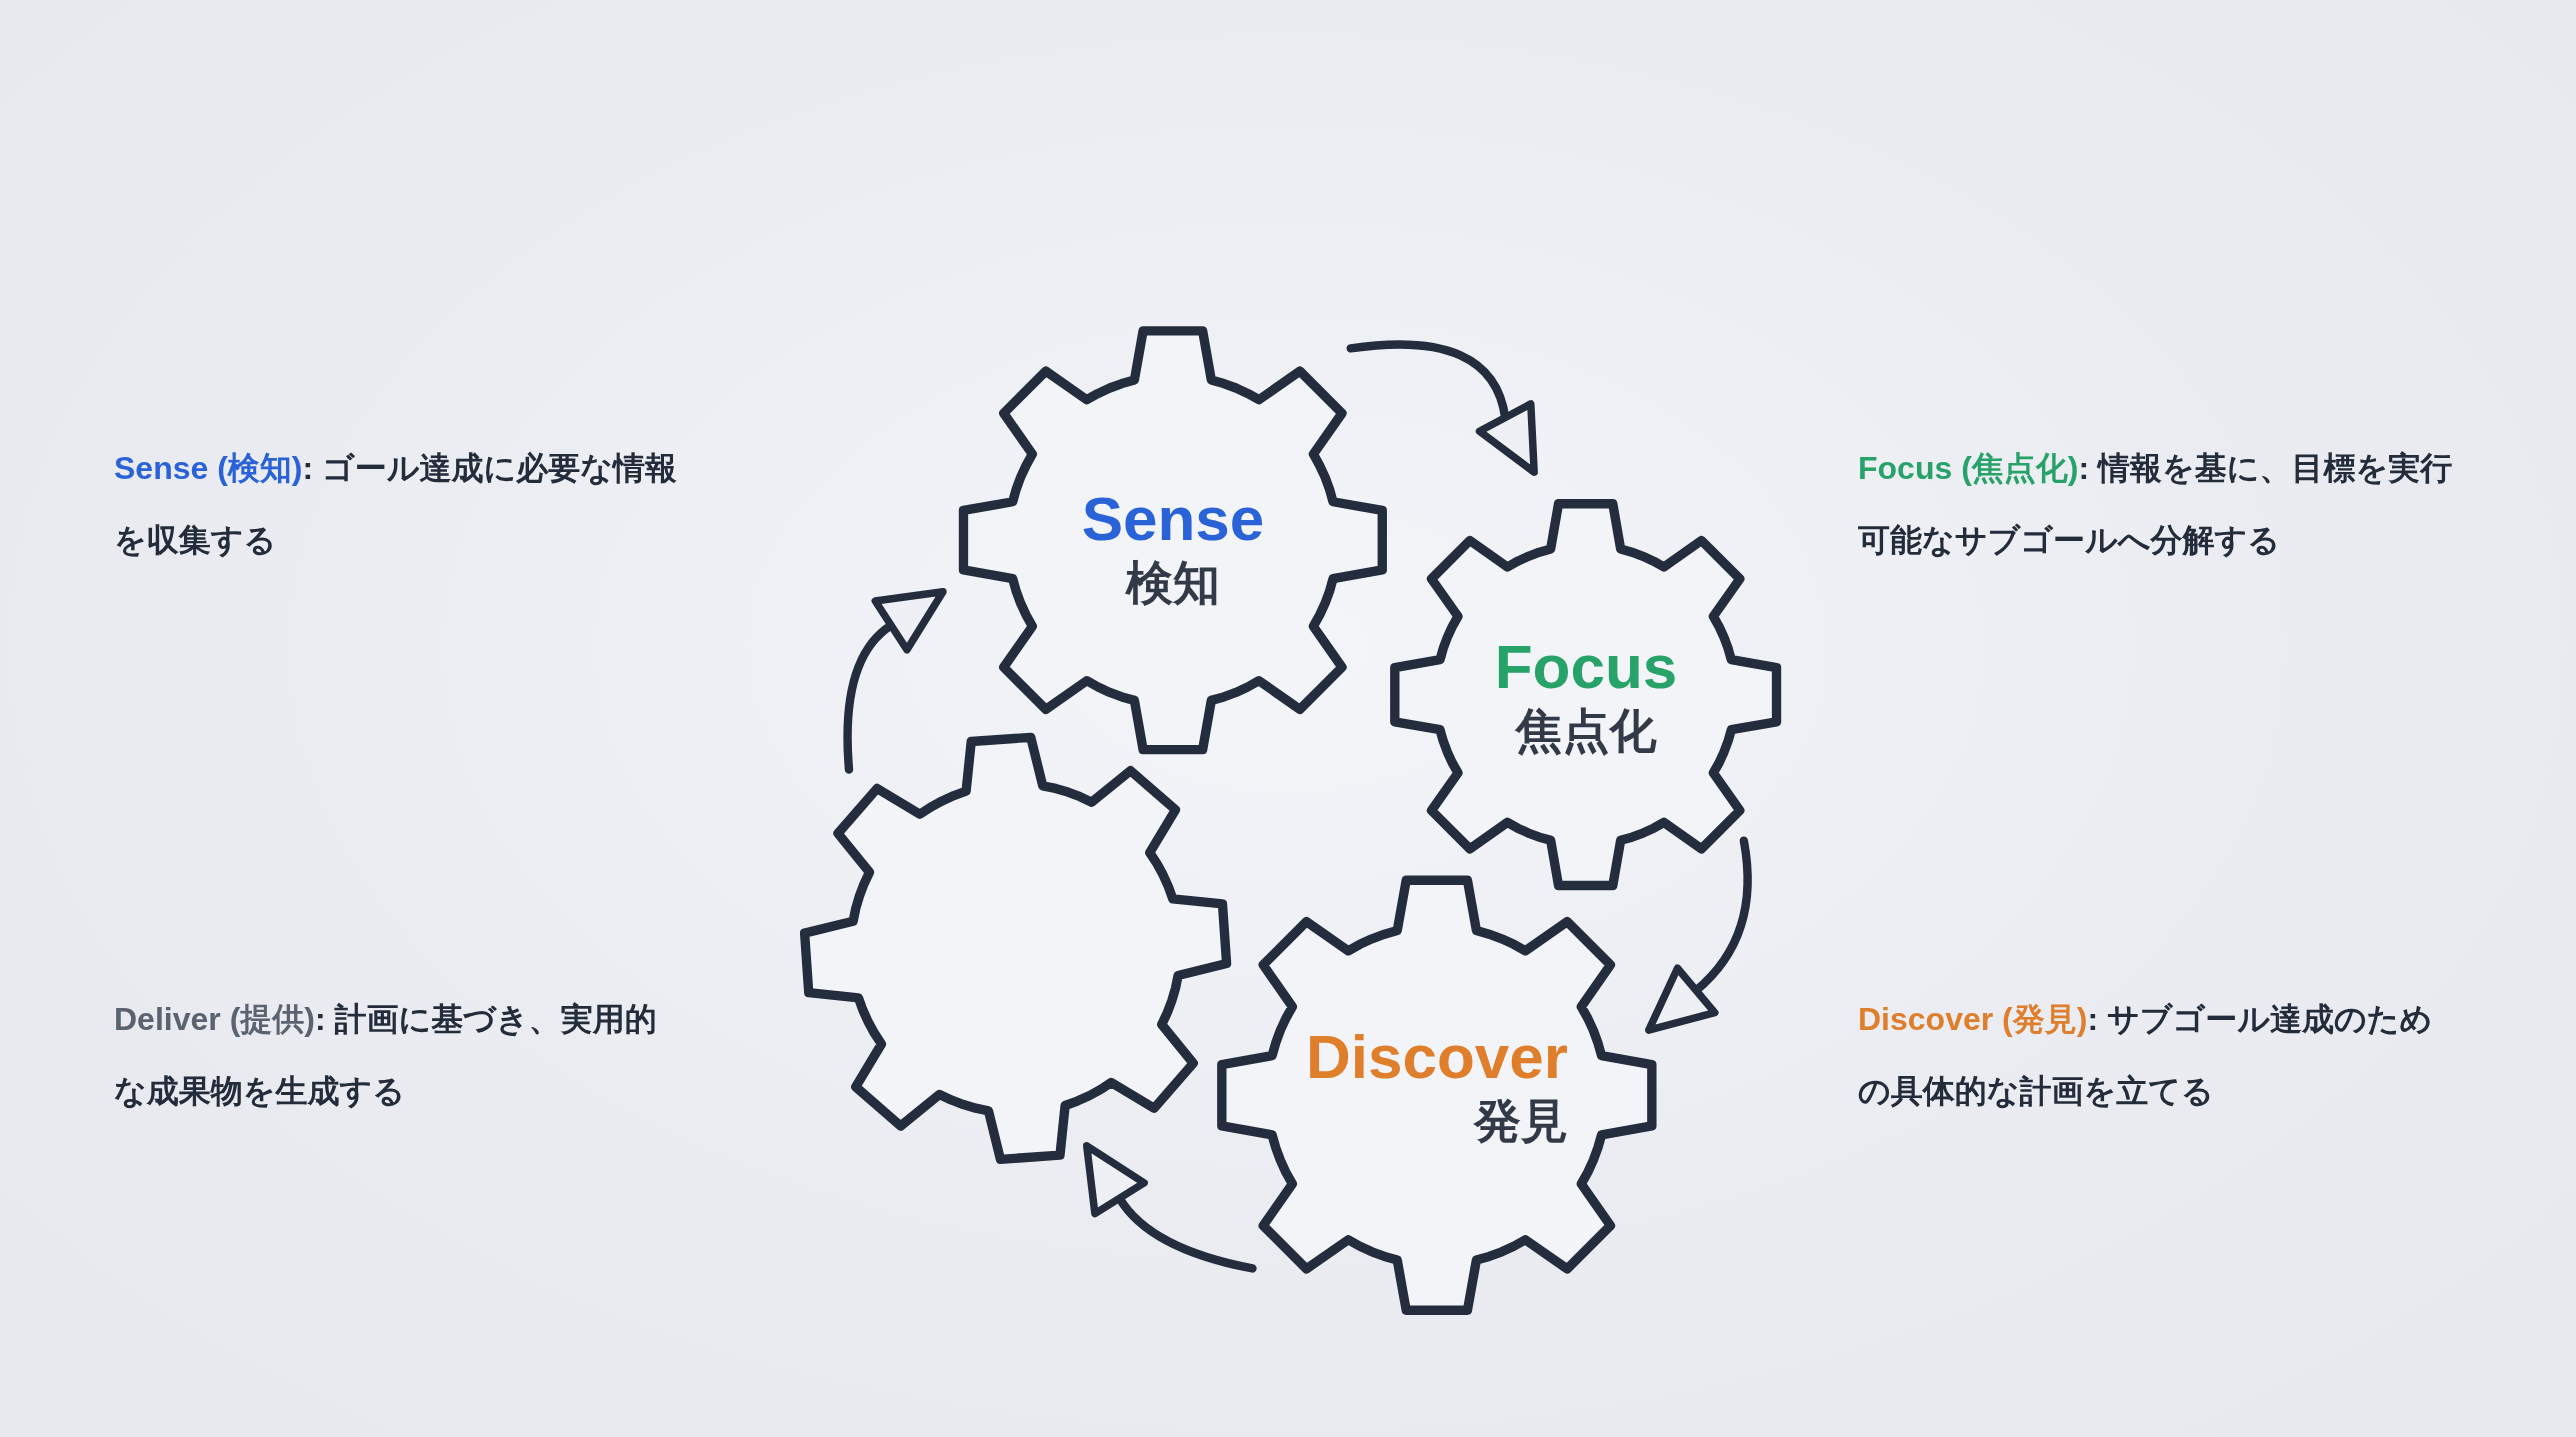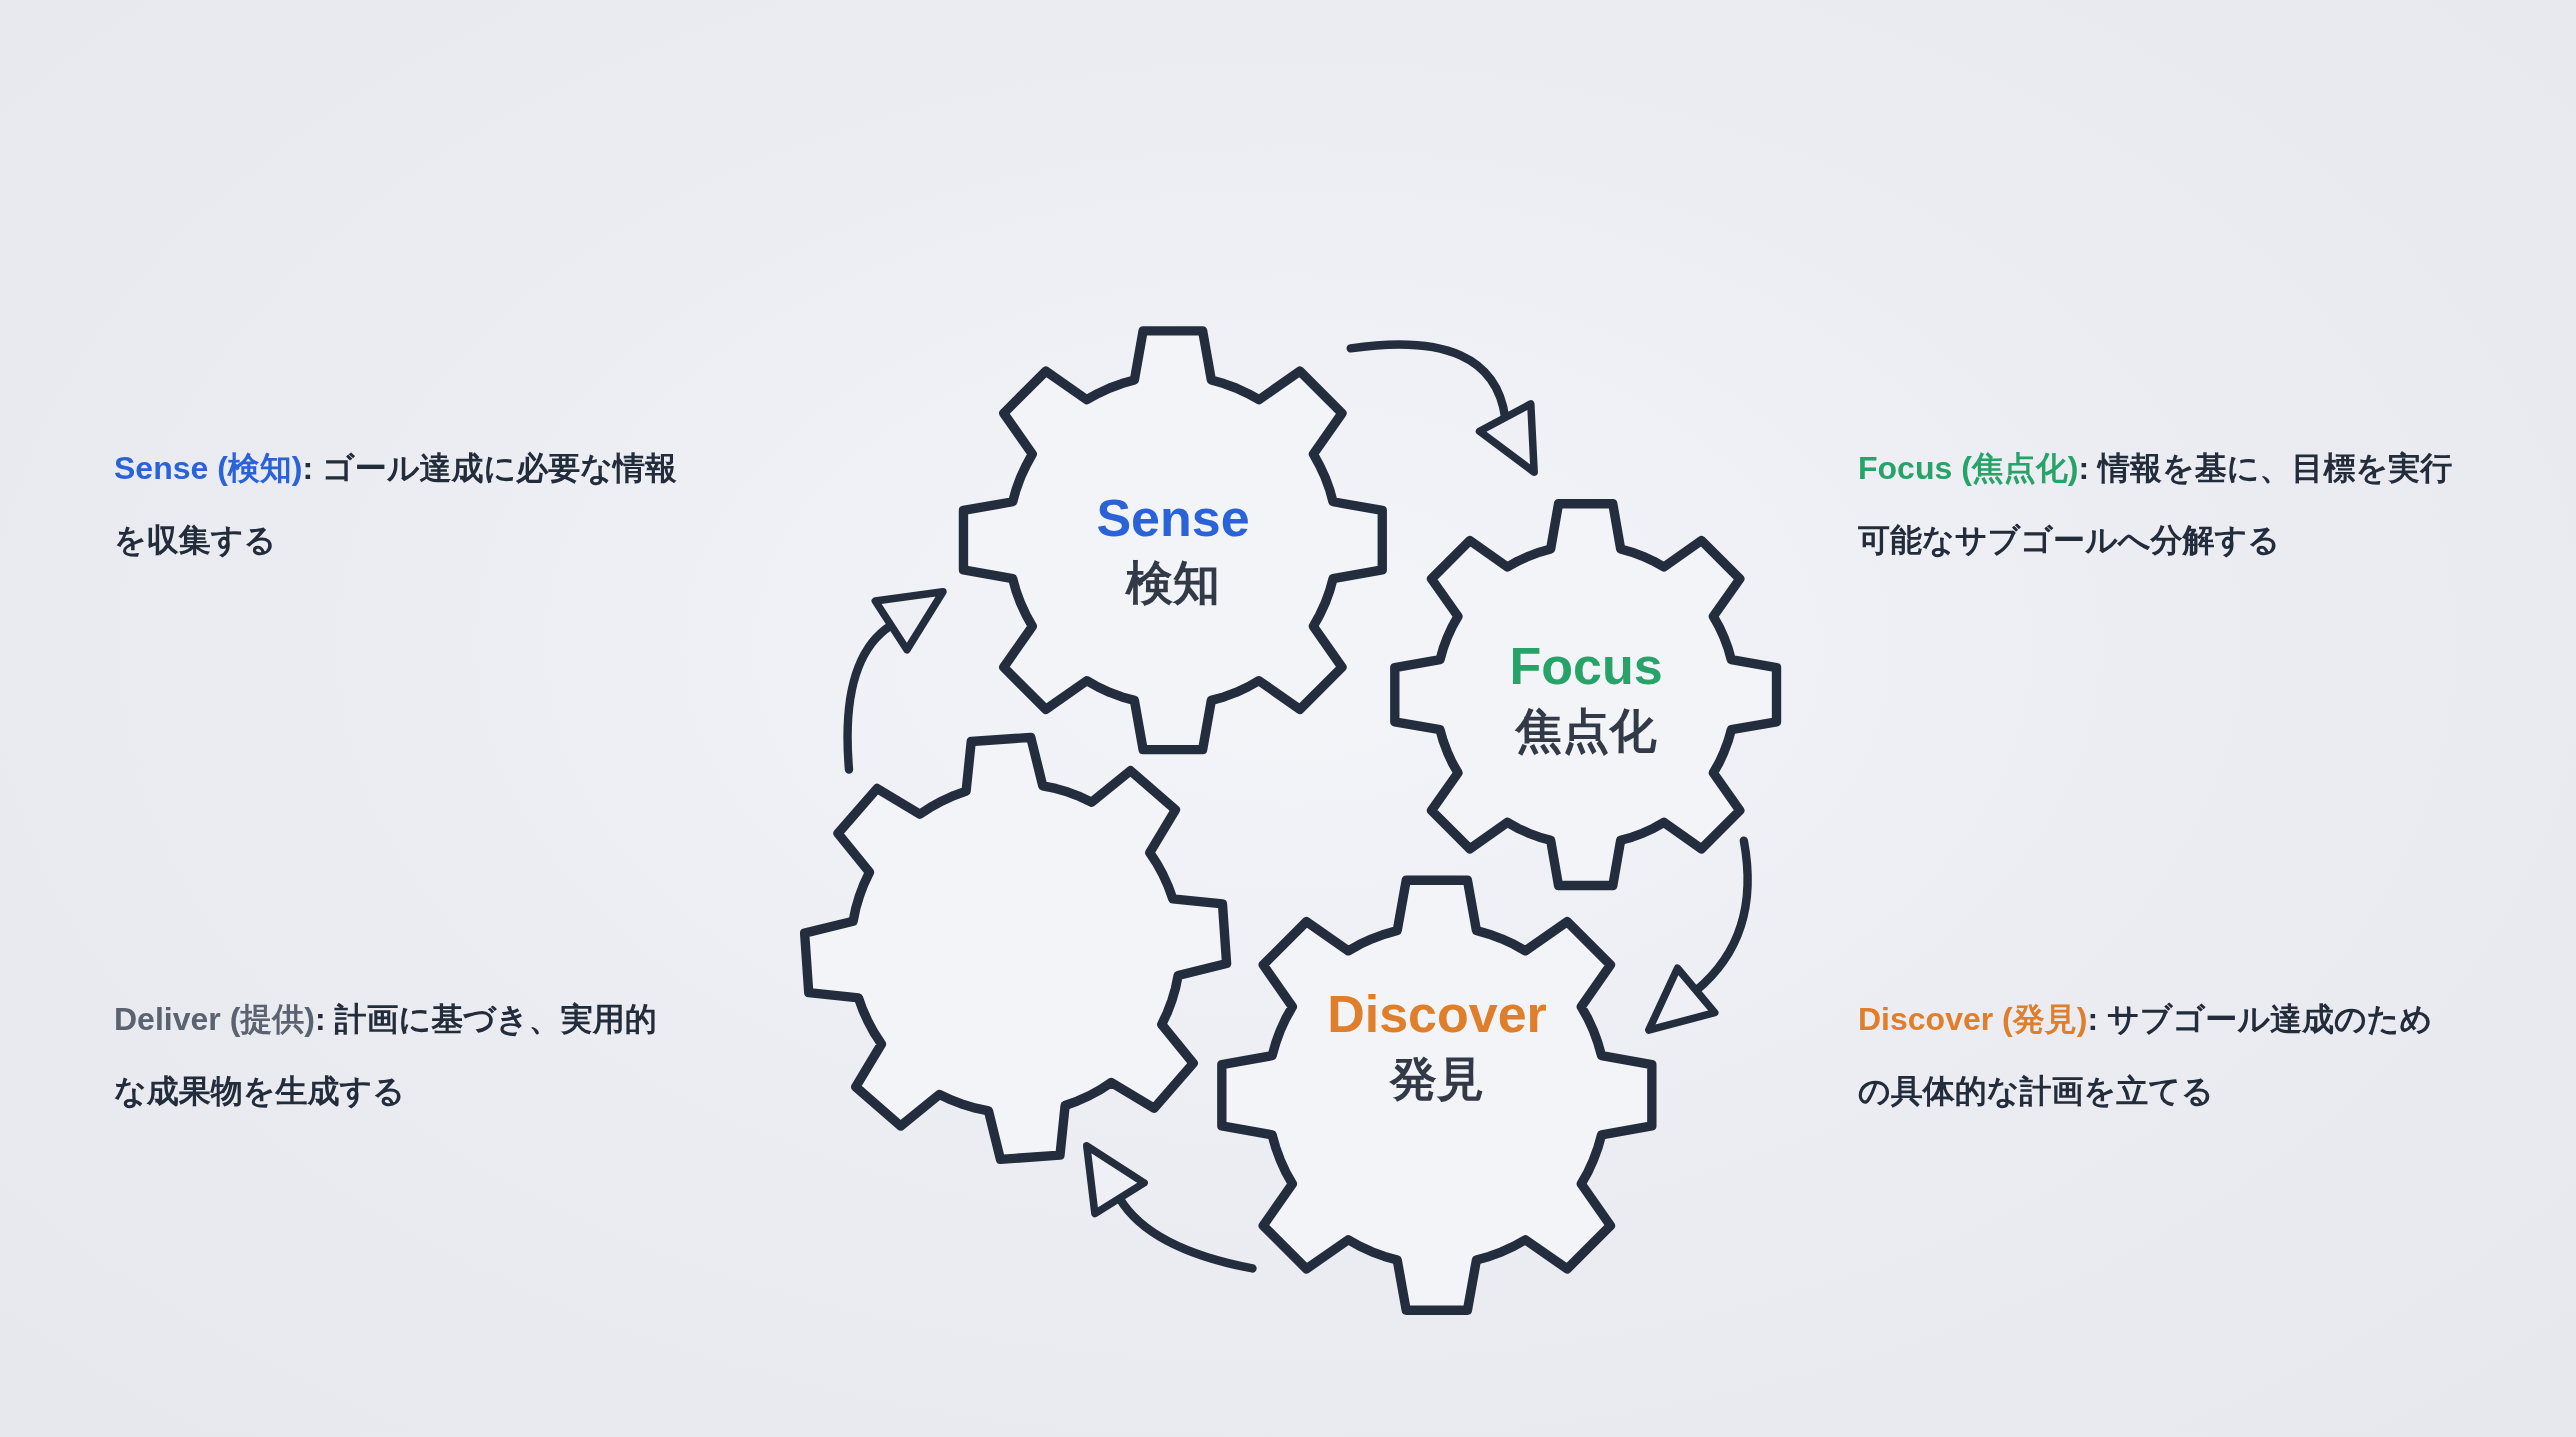--- a/index.html
+++ b/index.html
@@ -27,26 +27,26 @@
   #desc-deliver {left:114px;  top:983px; width:550px;}
   #desc-discover{left:1858px; top:983px; width:599px;}
   .lead-sense   {color:#2a63d8;}
   .lead-focus   {color:#27a36a;}
   .lead-deliver {color:#5b6370;}
   .lead-discover{color:#df7e2b;}
   .gear-label{
     position:absolute;transform:translate(-50%,-50%);
     text-align:center;white-space:nowrap;
   }
-  .gear-label .gname{font-size:52px;font-weight:800;line-height:69px;}
+  .gear-label .gname{font-size:62px;font-weight:800;line-height:69px;}
   .gear-label .gsub {font-size:47px;font-weight:600;line-height:60px;color:#333a47;}
   #glabel-sense   {left:1173px;top:548px;}
   #glabel-focus   {left:1586px;top:696px;}
   #glabel-deliver {left:1016px;top:950px;}
-  #glabel-discover{left:1437px;top:1044px;}
+  #glabel-discover{left:1437px;top:1086px;text-align:right;}
   #glabel-sense    .gname{color:#2a63d8;}
   #glabel-focus    .gname{color:#27a36a;}
   #glabel-deliver  .gname{color:#5b6370;}
   #glabel-discover .gname{color:#df7e2b;}
 </style>
 </head>
 <body>
 
 <div class="canvas">
 

